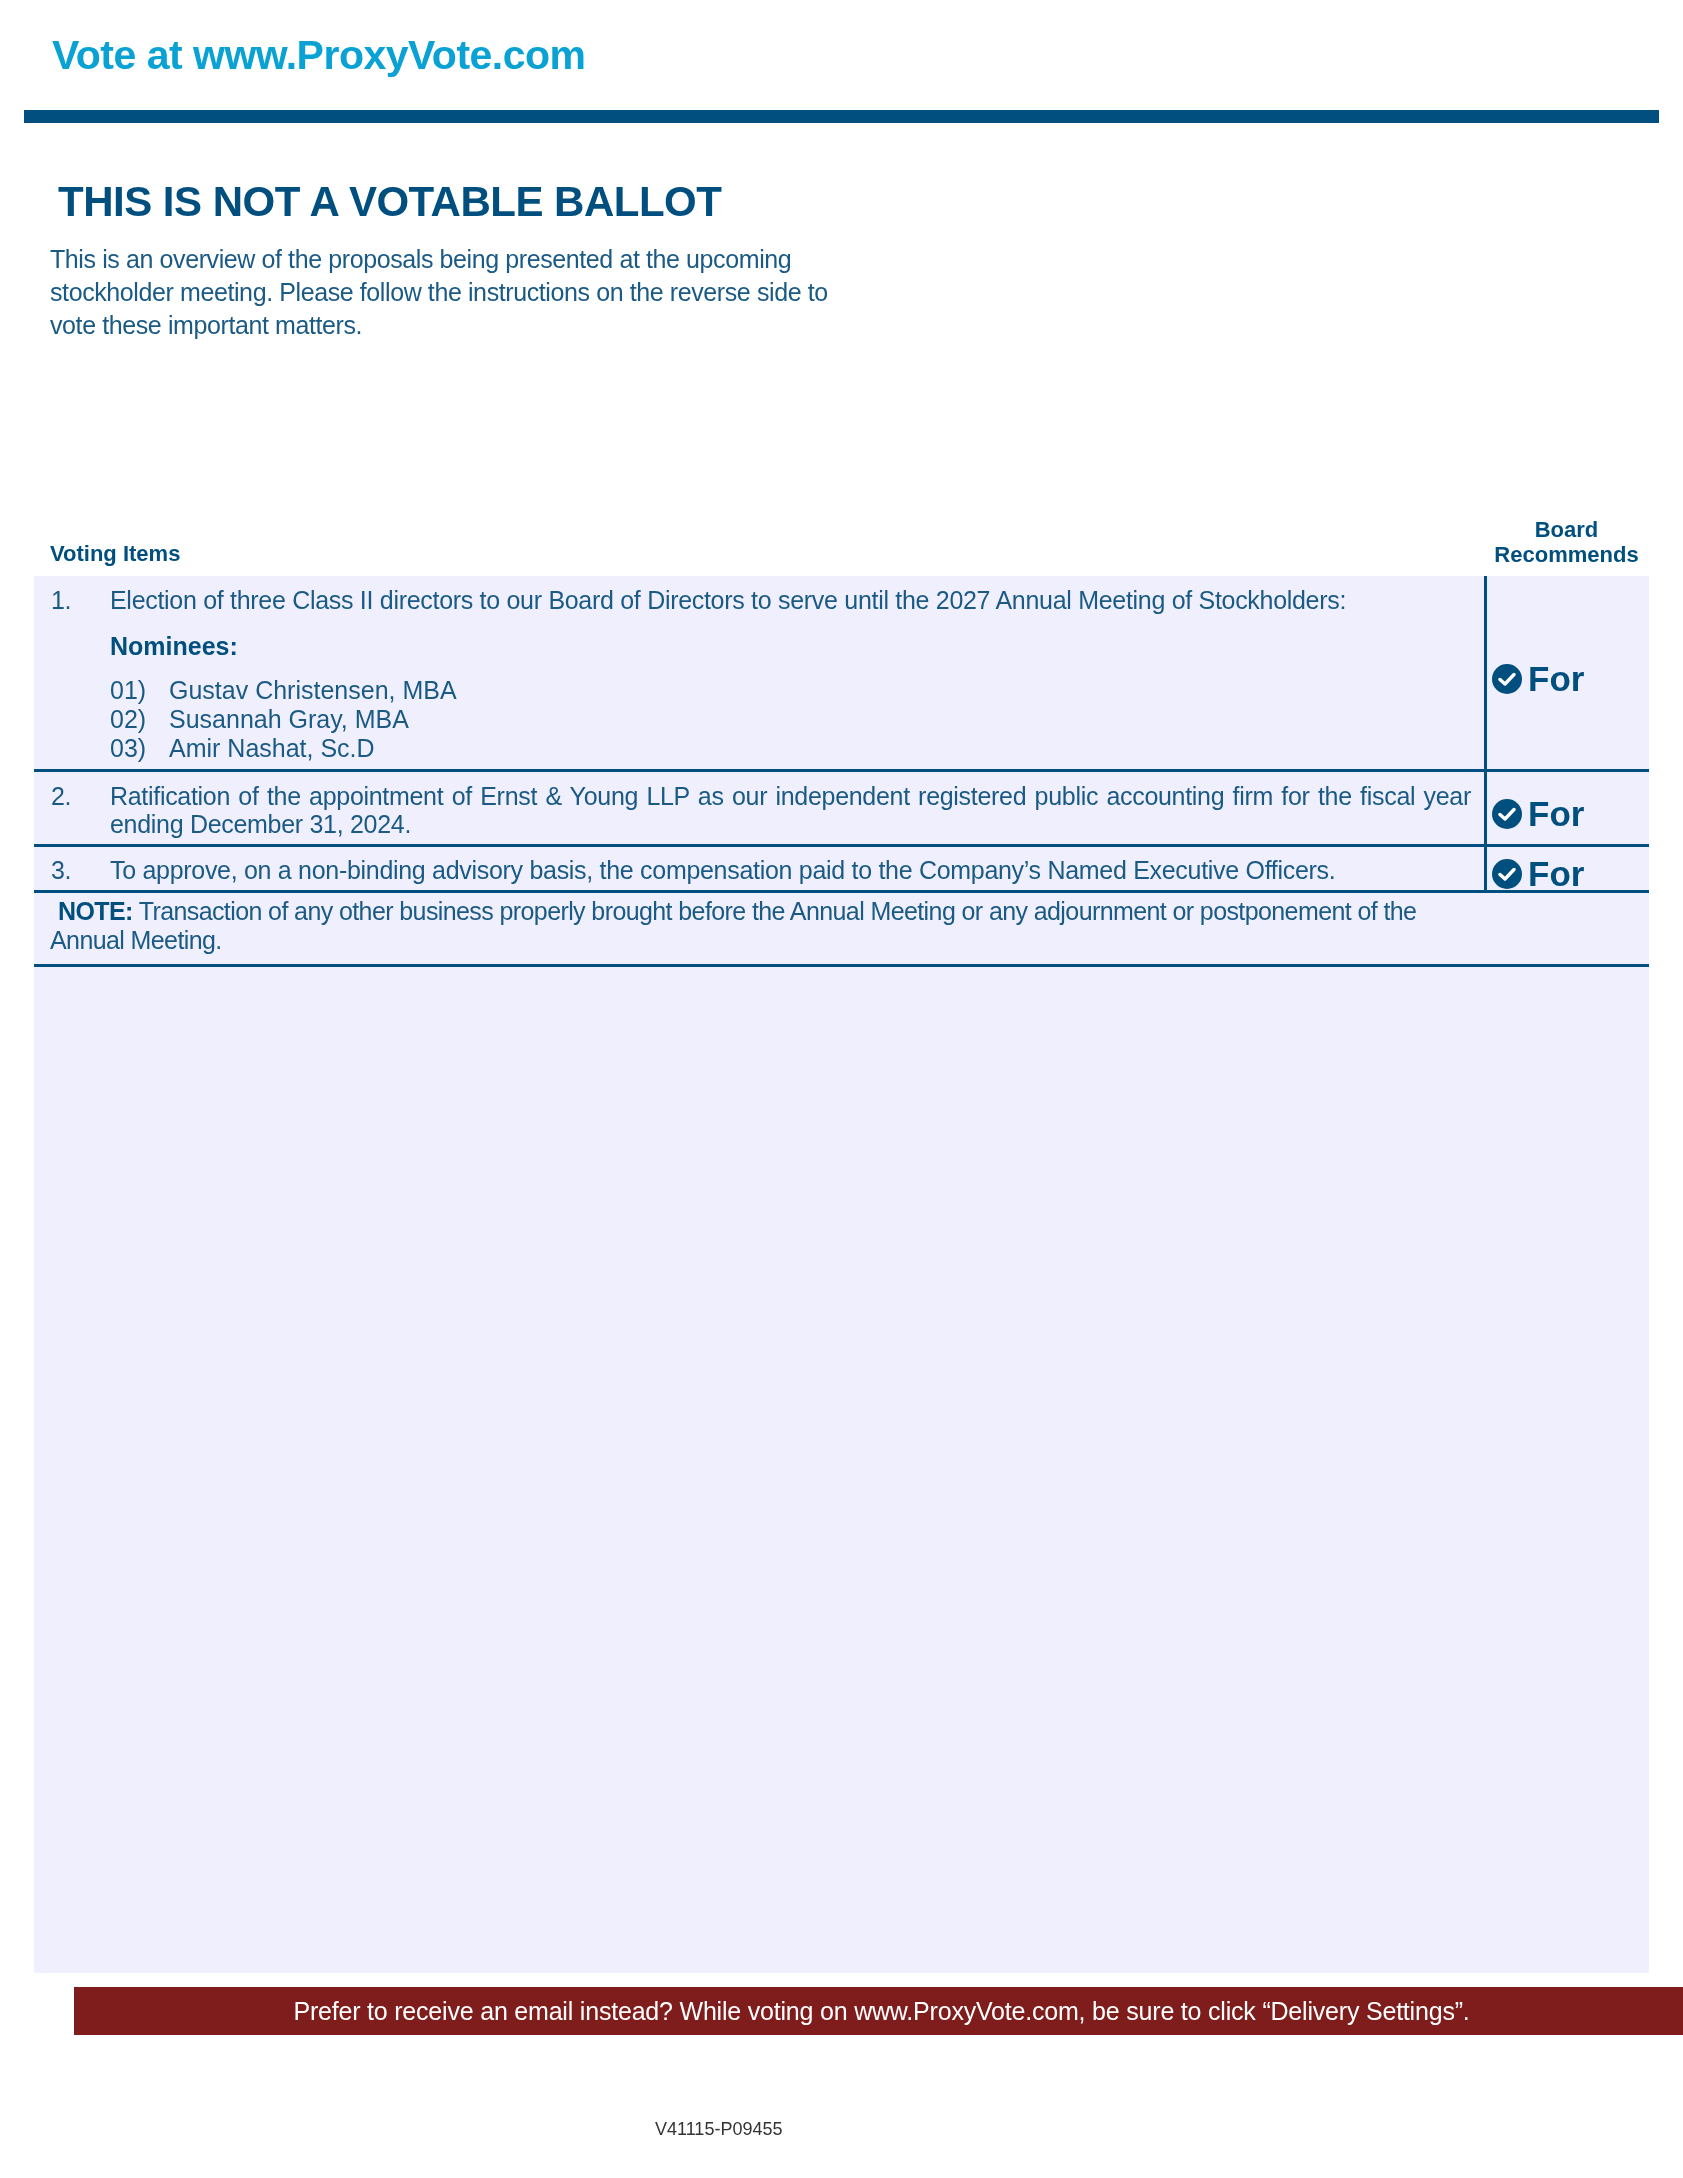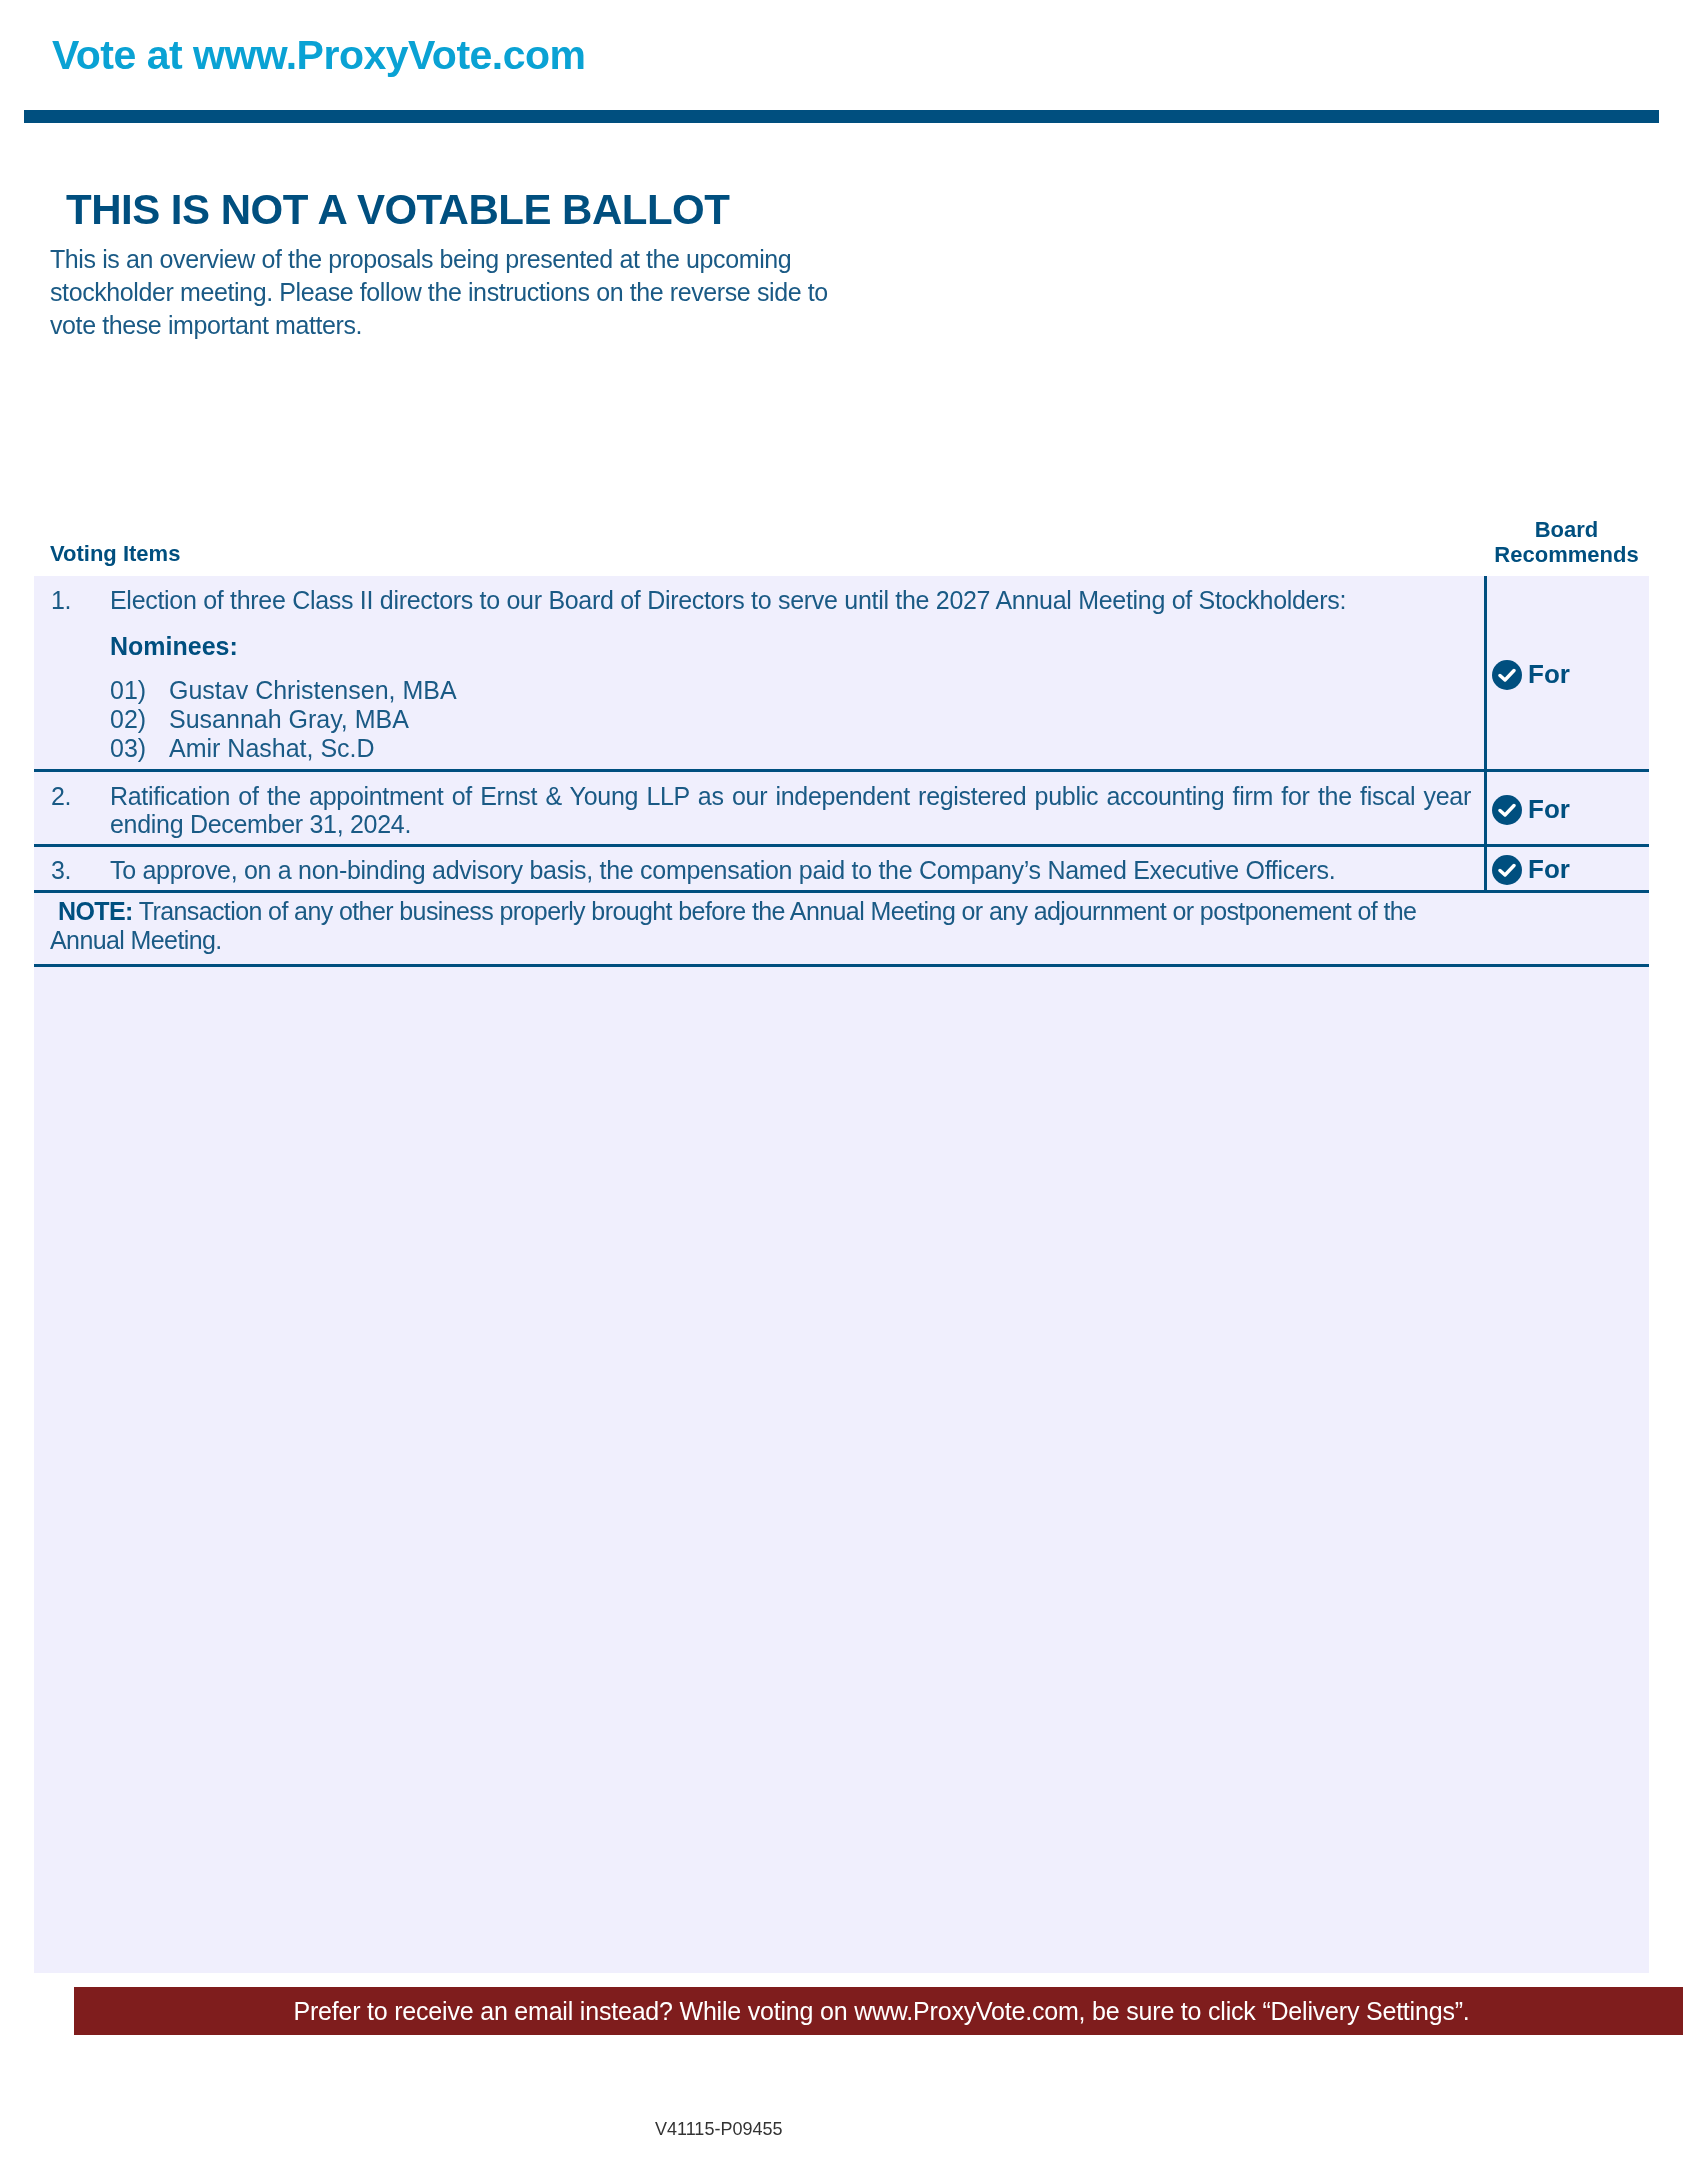--- a/index.html
+++ b/index.html
@@ -32,36 +32,36 @@
   .vline { position: absolute; left: 1484px; width: 3px; background: #004f7f; }
   .item { position: absolute; font-size: 25px; color: #1a5a85; line-height: 28px; letter-spacing: -0.3px; }
   .num { position: absolute; left: 51px; }
   .txt { position: absolute; left: 110px; width: 1361px; }
   .justify { text-align: justify; text-align-last: left; }
   .nominees-label { position: absolute; left: 110px; top: 632px; font-size: 25px; font-weight: bold; color: #004f7f; }
   .nominee { position: absolute; left: 110px; font-size: 25px; color: #1a5a85; line-height: 28px; }
   .nominee .nn { display: inline-block; width: 59px; }
   .rec { position: absolute; left: 1492px; display: flex; align-items: center; gap: 6px; }
   .check { width: 30px; height: 30px; border-radius: 50%; background: #004f7f; display: flex; align-items: center; justify-content: center; }
-  .rec-label { font-size: 26px; font-weight: bold; color: #004f7f; }
+  .rec-label { font-size: 35px; font-weight: bold; color: #004f7f; }
   .note { position: absolute; left: 50px; top: 897px; width: 1426px; font-size: 25px; line-height: 29px; color: #1a5a85; letter-spacing: -0.6px; }
   .note b { color: #004f7f; margin-left: 8px; }
   .footer-bar {
     position: absolute; left: 34px; top: 1987px; width: 1615px; height: 48px; background: #7f1d1d;
     color: #ffffff; font-size: 25px; display: flex; align-items: center; justify-content: center; letter-spacing: -0.2px; margin-left: 40px;
   }
   .code { position: absolute; left: 655px; top: 2119px; font-size: 18px; color: #333333; }
 </style>
 </head>
 <body>
 
 <div class="vote-url">Vote at www.ProxyVote.com</div>
 <div class="top-rule"></div>
 
-<h1 class="title" style="margin:16px;">THIS IS NOT A VOTABLE BALLOT</h1>
+<h1 class="title" style="margin:8px;">THIS IS NOT A VOTABLE BALLOT</h1>
 <p class="intro" style="margin:0;">This is an overview of the proposals being presented at the upcoming stockholder meeting. Please follow the instructions on the reverse side to vote these important matters.</p>
 
 <div class="col-head-left">Voting Items</div>
 <div class="col-head-right">
   <div>Board</div>
   <div>Recommends</div>
 </div>
 
 <div class="band"></div>
 

